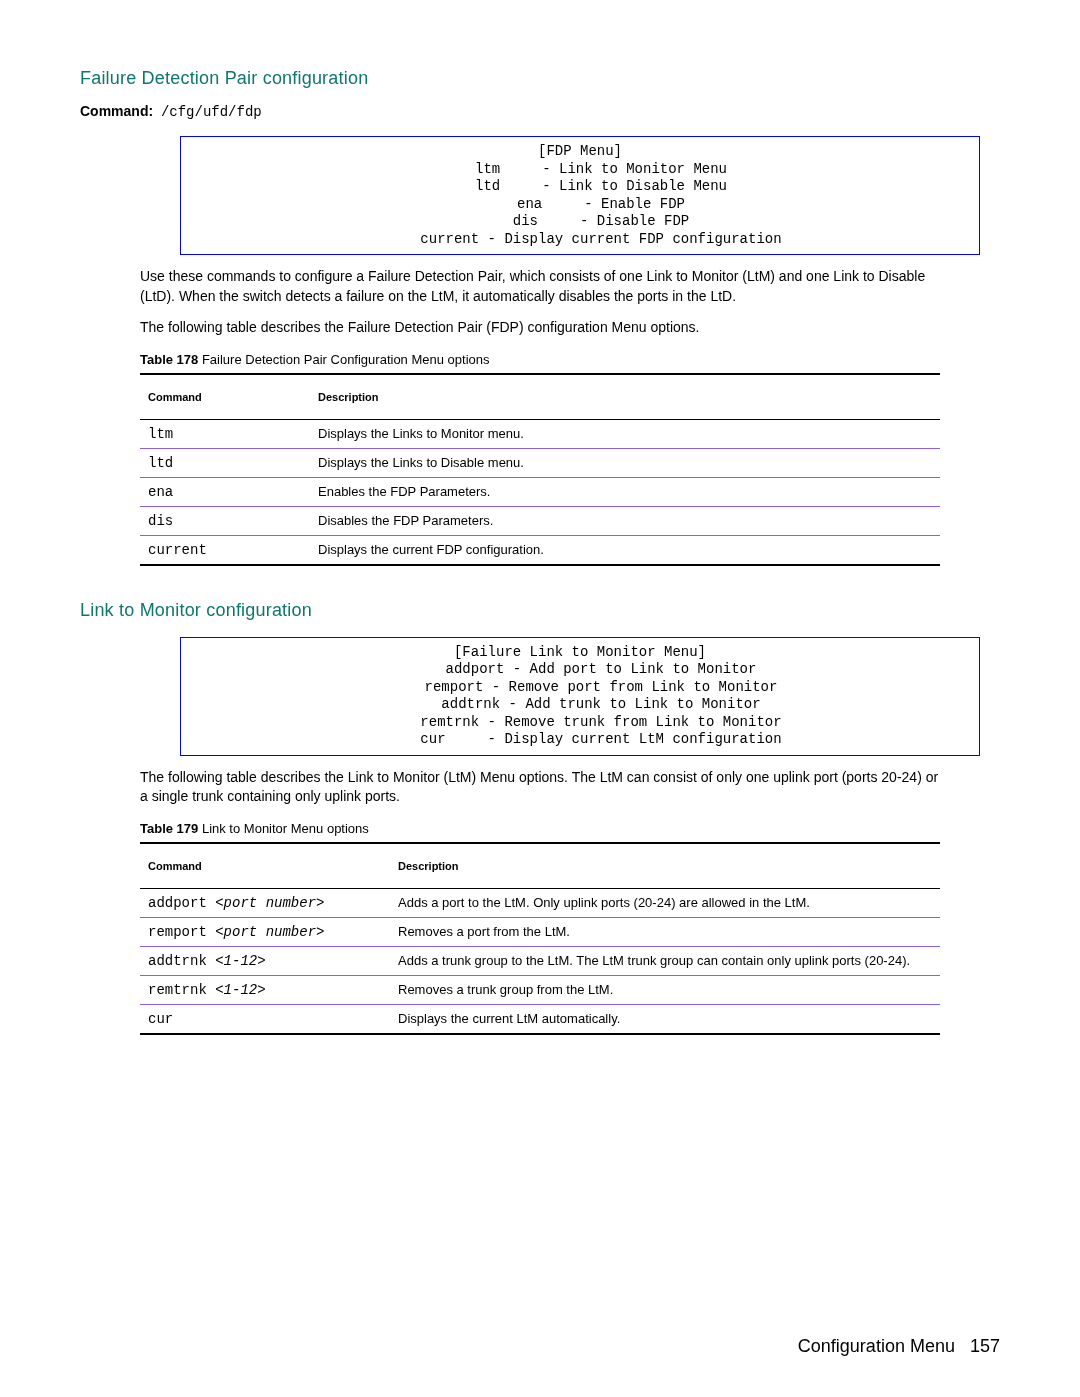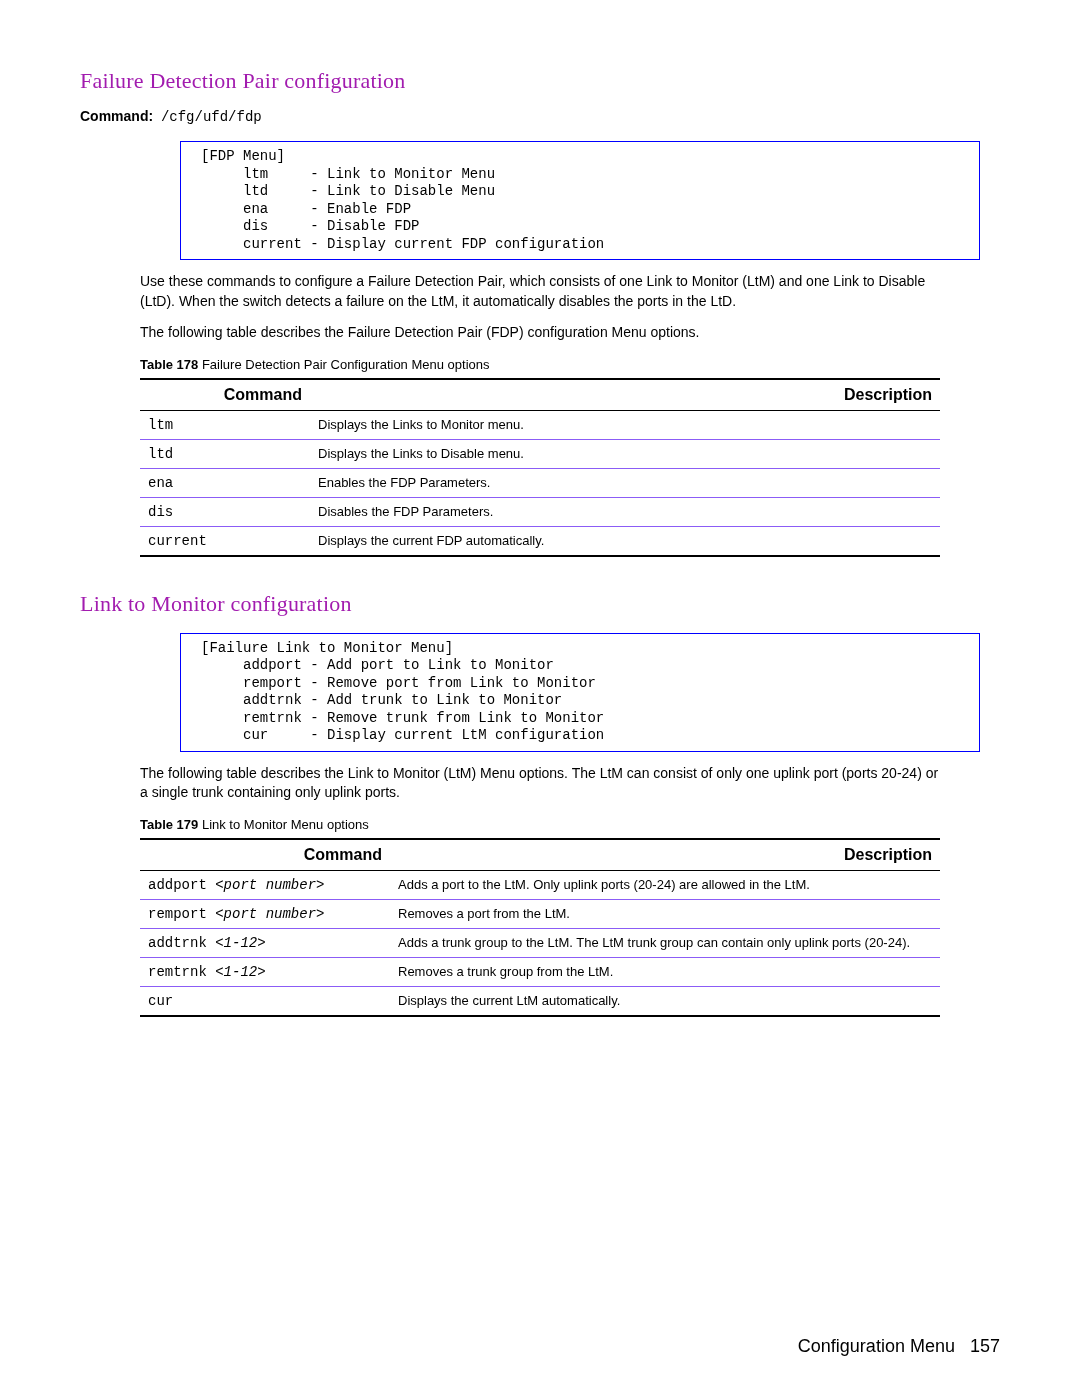--- a/index.html
+++ b/index.html
@@ -8,42 +8,42 @@
     padding: 60px 80px 40px 80px;
     width: 1080px;
     min-height: 1397px;
     font-family: Arial, Helvetica, sans-serif;
     font-size: 14px;
     color: #000;
     background: #fff;
     position: relative;
   }
   h2.section-title {
-    color: #a21caf;
+    color: #0f766e;
     font-weight: 300;
-    font-size: 22px;
+    font-size: 18px;
     margin: 8px 0 14px 0;
     letter-spacing: 0.2px;
-    font-family: Liberation Serif, serif;
   }
   .cmd-line {
     margin-bottom: 8px;
     font-size: 14px;
   }
   .label-bold { font-weight: bold; }
   .mono { font-family: "Courier New", Courier, monospace; font-size: 14px; }
   .italic { font-style: italic; }
   .code-box {
     margin: 16px 20px 12px 100px;
     border: 1px solid #0000ff;
     padding: 6px 20px;
     font-family: "Courier New", Courier, monospace;
     font-size: 14px;
     white-space: pre;
     line-height: 1.25;
+    text-align: center;
   }
   p.body {
     margin: 10px 60px 12px 60px;
     line-height: 1.4;
     font-size: 14px;
   }
   .table-caption {
     margin: 14px 0 6px 60px;
     font-size: 13px;
   }
@@ -52,24 +52,24 @@
     margin: 0 60px;
     width: calc(100% - 120px);
     border-collapse: collapse;
     font-size: 13px;
   }
   table.opt-table thead tr {
     border-top: 2px solid #000;
     border-bottom: 1px solid #000;
   }
   table.opt-table th {
-    text-align: right;
+    text-align: left;
     font-weight: bold;
-    padding: 6px 8px;
-    font-size: 16px;
+    padding: 16px 8px;
+    font-size: 11px;
   }
   table.opt-table td {
     padding: 6px 8px;
     vertical-align: top;
   }
   table.opt-table tbody tr { border-bottom: 1px solid #8b5cf6; }
   table.opt-table tbody tr:last-child { border-bottom: 2px solid #000; }
   .col-cmd { width: 170px; }
   .col-cmd-wide { width: 250px; }
   .footer {
@@ -113,21 +113,21 @@
         <tr>
           <td><span class="mono">ena</span></td>
           <td>Enables the FDP Parameters.</td>
         </tr>
         <tr>
           <td><span class="mono">dis</span></td>
           <td>Disables the FDP Parameters.</td>
         </tr>
         <tr>
           <td><span class="mono">current</span></td>
-          <td>Displays the current FDP automatically.</td>
+          <td>Displays the current FDP configuration.</td>
         </tr>
       </tbody>
     </table>
     <div style="height: 26px;"></div>
     <h2 class="section-title">Link to Monitor configuration</h2>
     <div class="code-box">[Failure Link to Monitor Menu]
      addport - Add port to Link to Monitor
      remport - Remove port from Link to Monitor
      addtrnk - Add trunk to Link to Monitor
      remtrnk - Remove trunk from Link to Monitor

